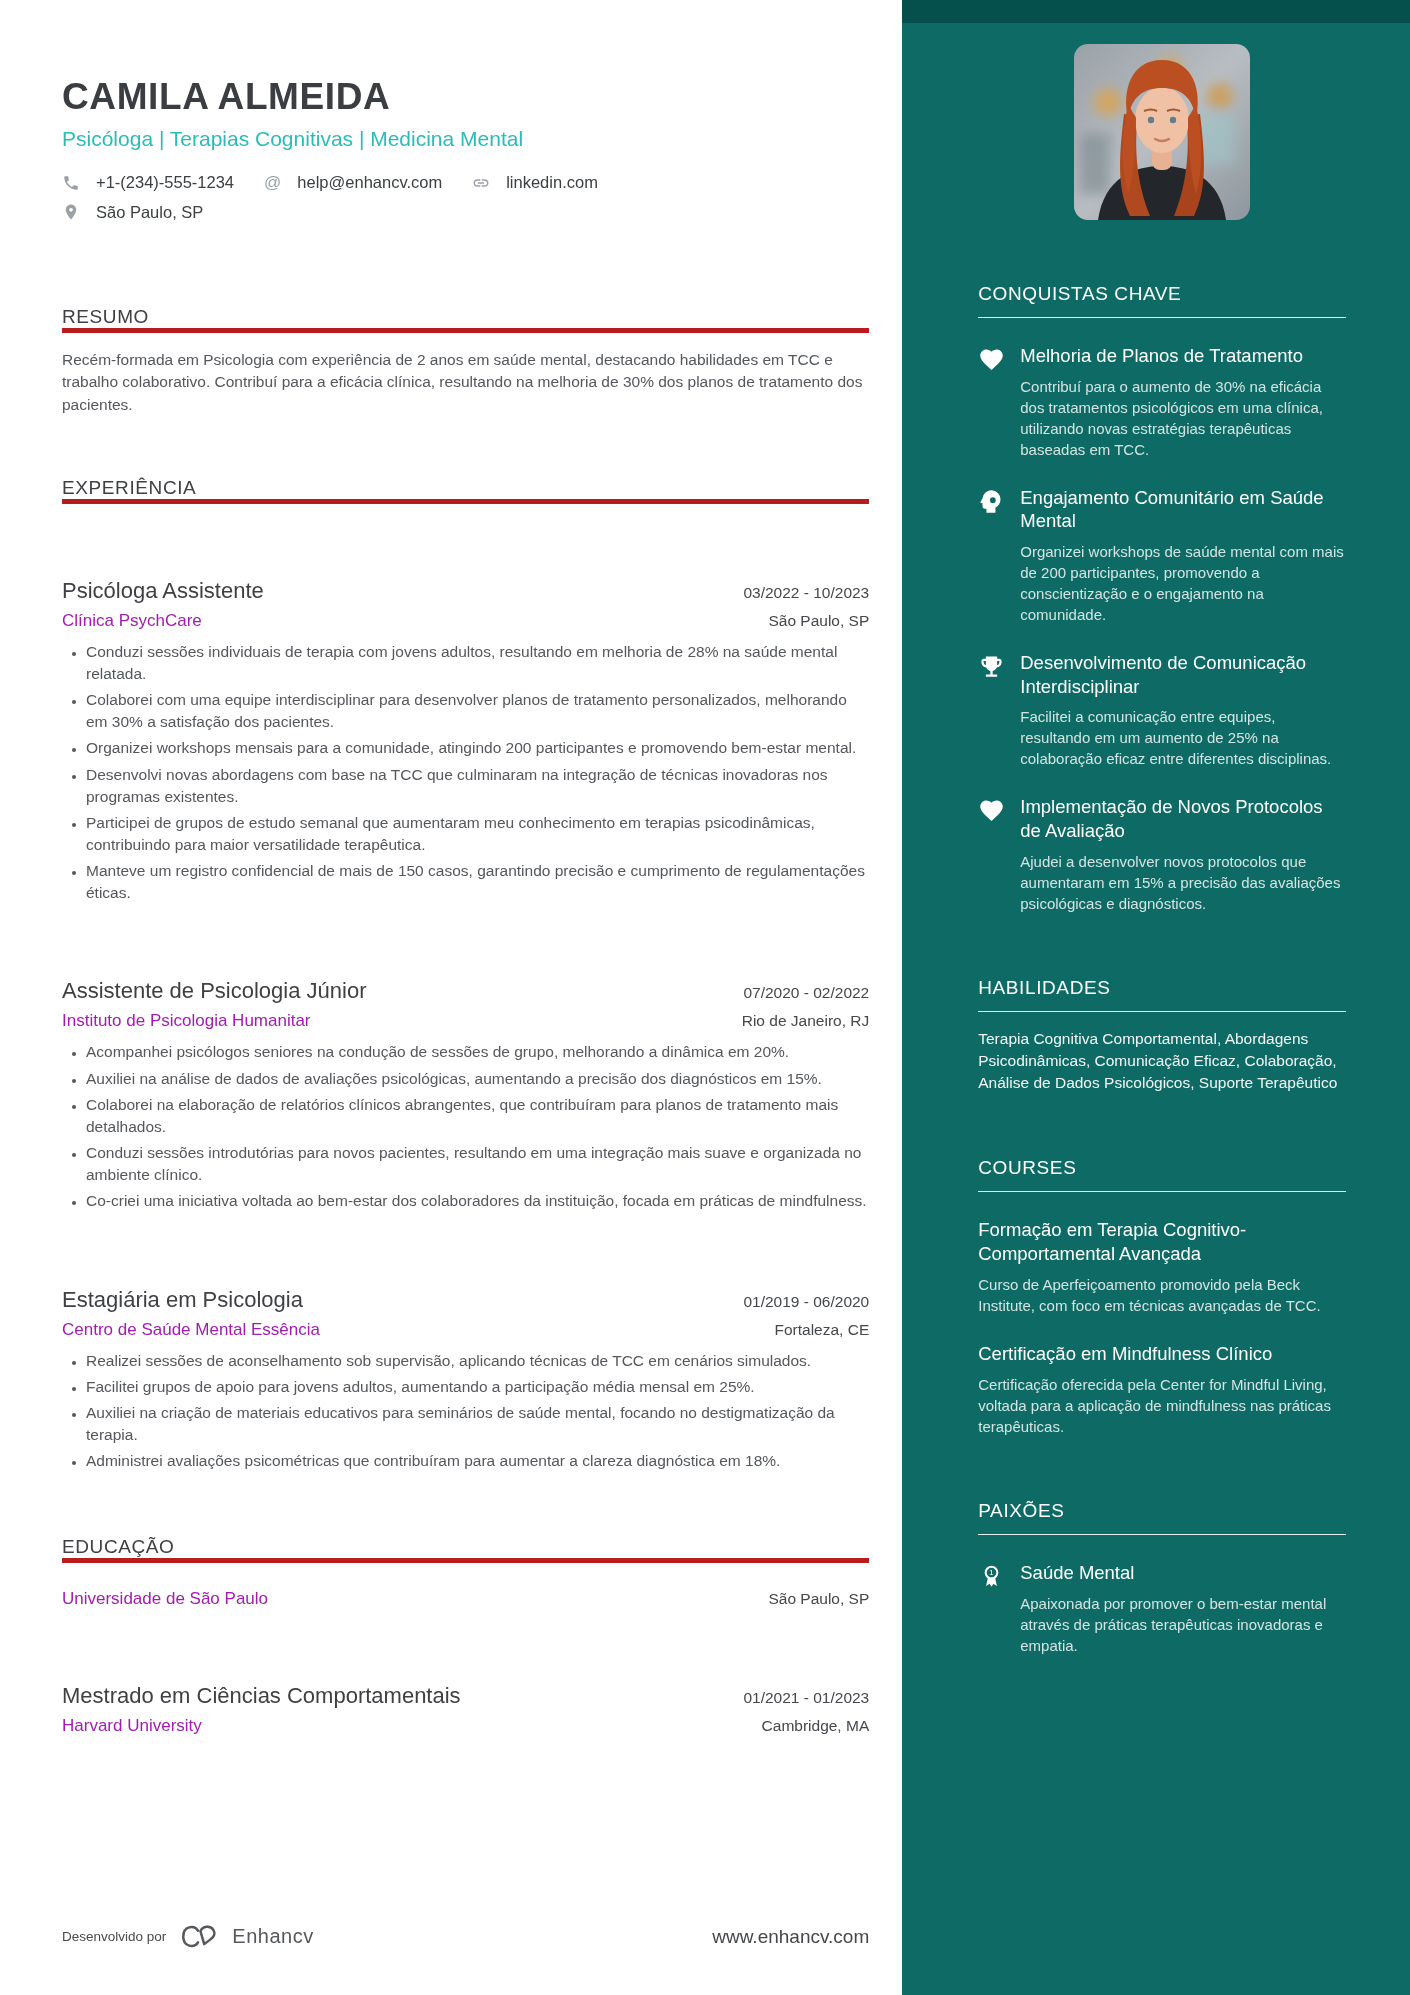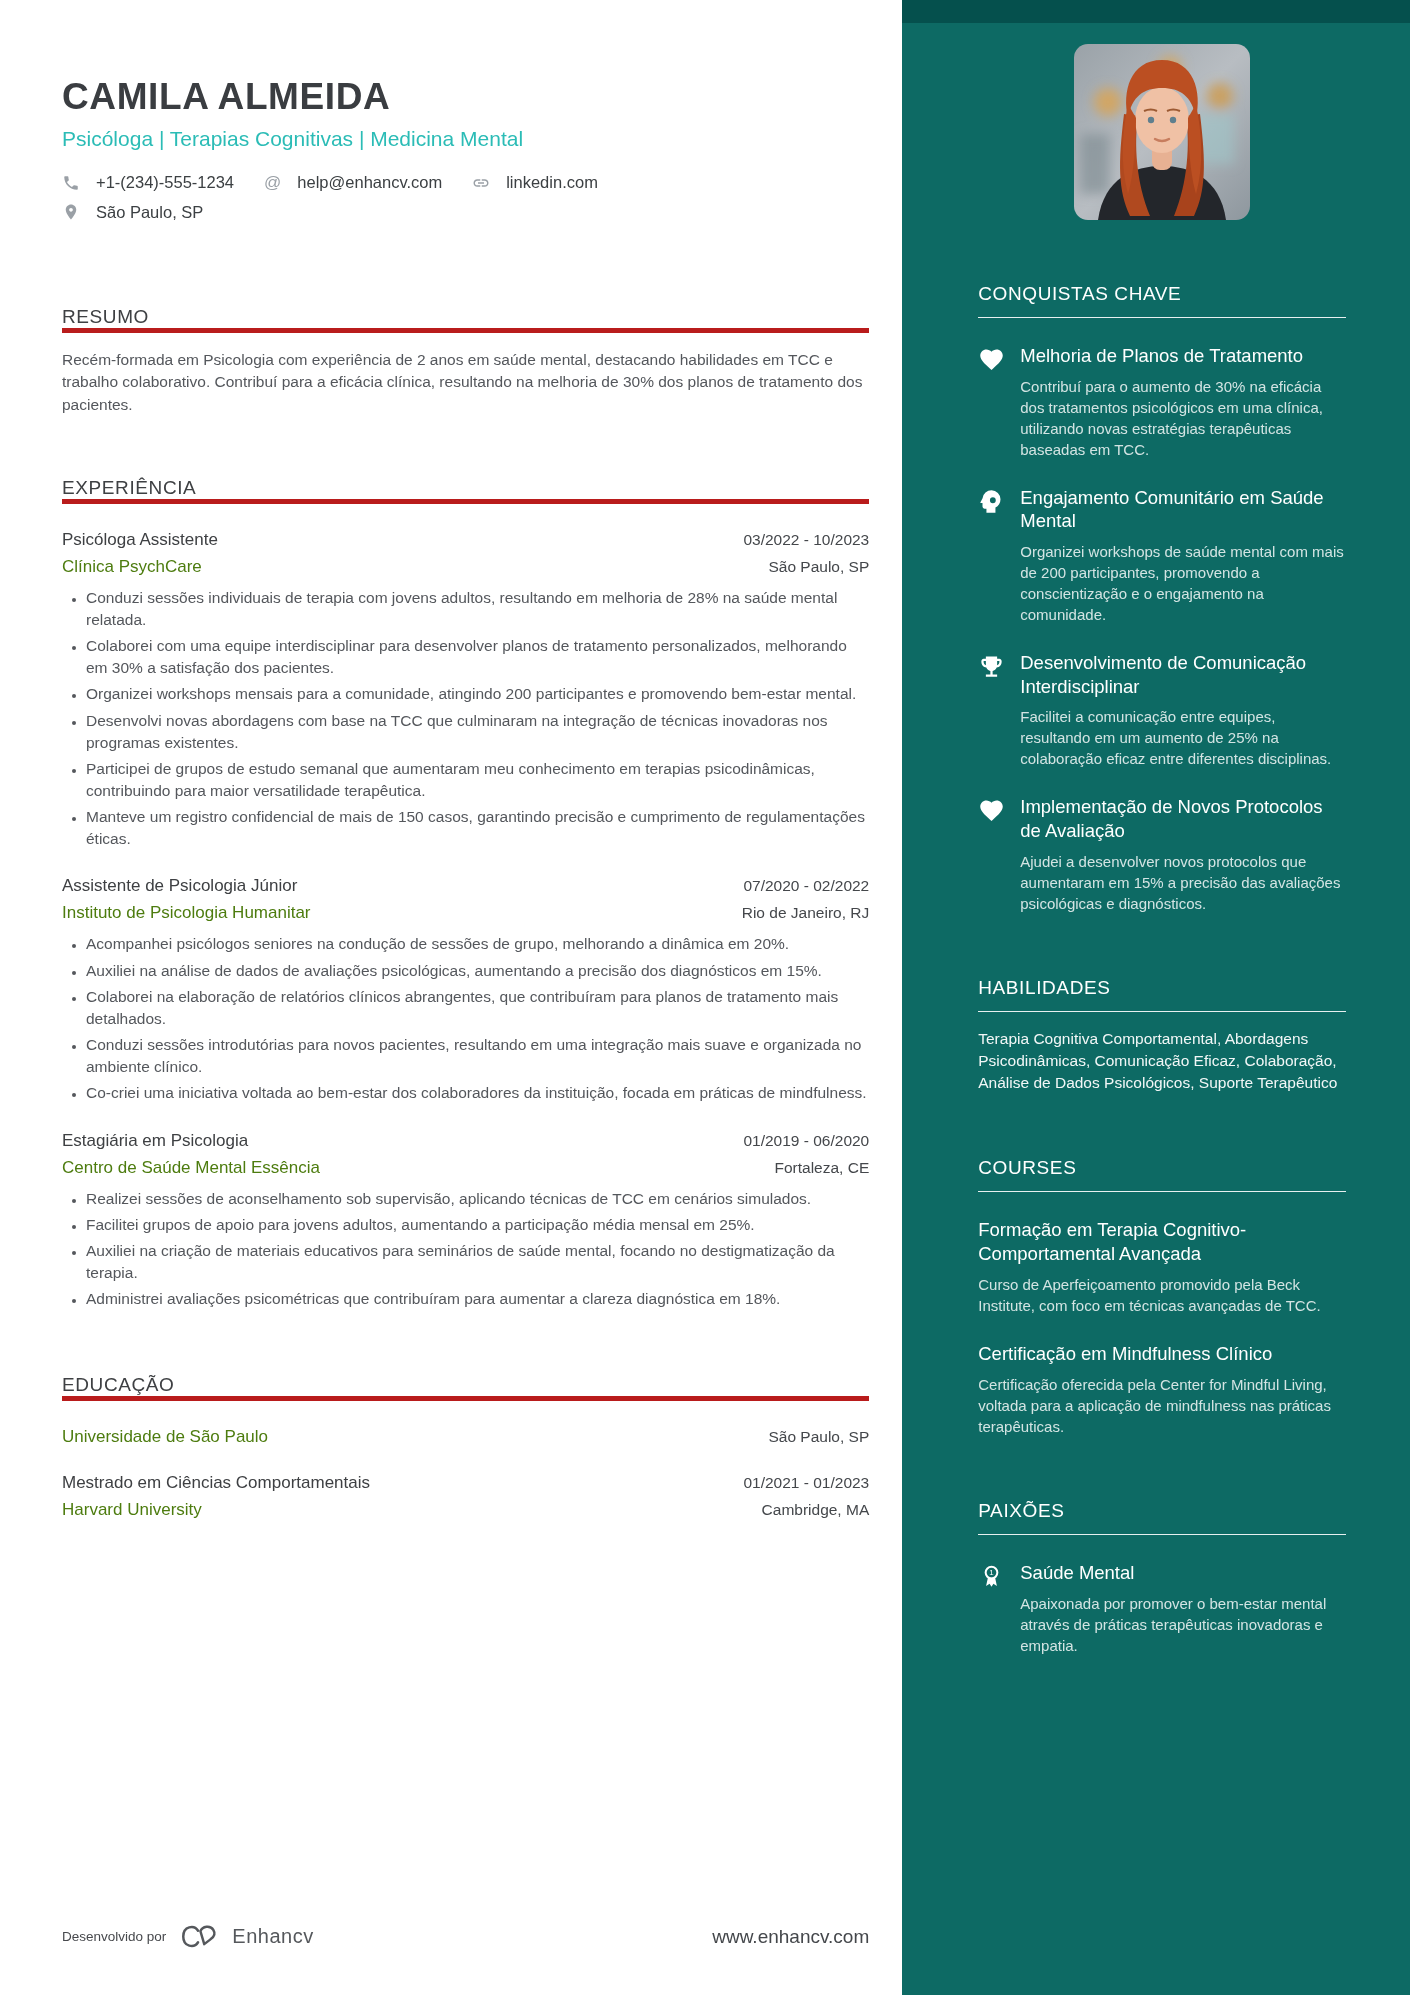--- a/index.html
+++ b/index.html
@@ -20,24 +20,24 @@
   .location-row { margin-top:10px; }
 
   .section { margin-top:84px; }
   .section + .section { margin-top:60px; }
   .sec-heading { font-size:19px; font-weight:500; letter-spacing:.6px; color:#3e4043;
                  border-bottom:5px solid #b91c1c; }
   .sec-body { margin-top:16px; font-size:15.5px; line-height:1.46; color:#54575c; }
 
   .job { margin-top:26px; }
   .row { display:flex; justify-content:space-between; align-items:baseline; }
-  .job-title { font-size:17px; font-weight:500; color:#3e4043; }
+  .job-title { font-size:22px; font-weight:500; color:#3e4043;margin-top:48px; }
   .meta { font-size:15.5px; color:#44474b; white-space:nowrap; }
   .sub-row { margin-top:7px; }
-  .company { font-size:17px; color:#4d7c0f; }
+  .company { font-size:17px; color:#a21caf; }
   ul.bullets { margin:10px 0 0 0; padding-left:24px; }
   ul.bullets li { font-size:15.5px; color:#54575c; line-height:1.43; margin-bottom:4px; }
   ul.bullets li::marker { color:#54575c; font-size:.8em; }
   .degree { margin-top:26px; }
 
   .footer { margin-top:auto; margin-bottom:45px; display:flex; justify-content:space-between; align-items:center; }
   .footer-left { display:flex; align-items:center; gap:12px; }
   .powered { font-size:13.5px; color:#47494d; }
   .brand { font-size:20px; color:#55585c; letter-spacing:.5px; }
   .site { font-size:19px; color:#44474b; }

